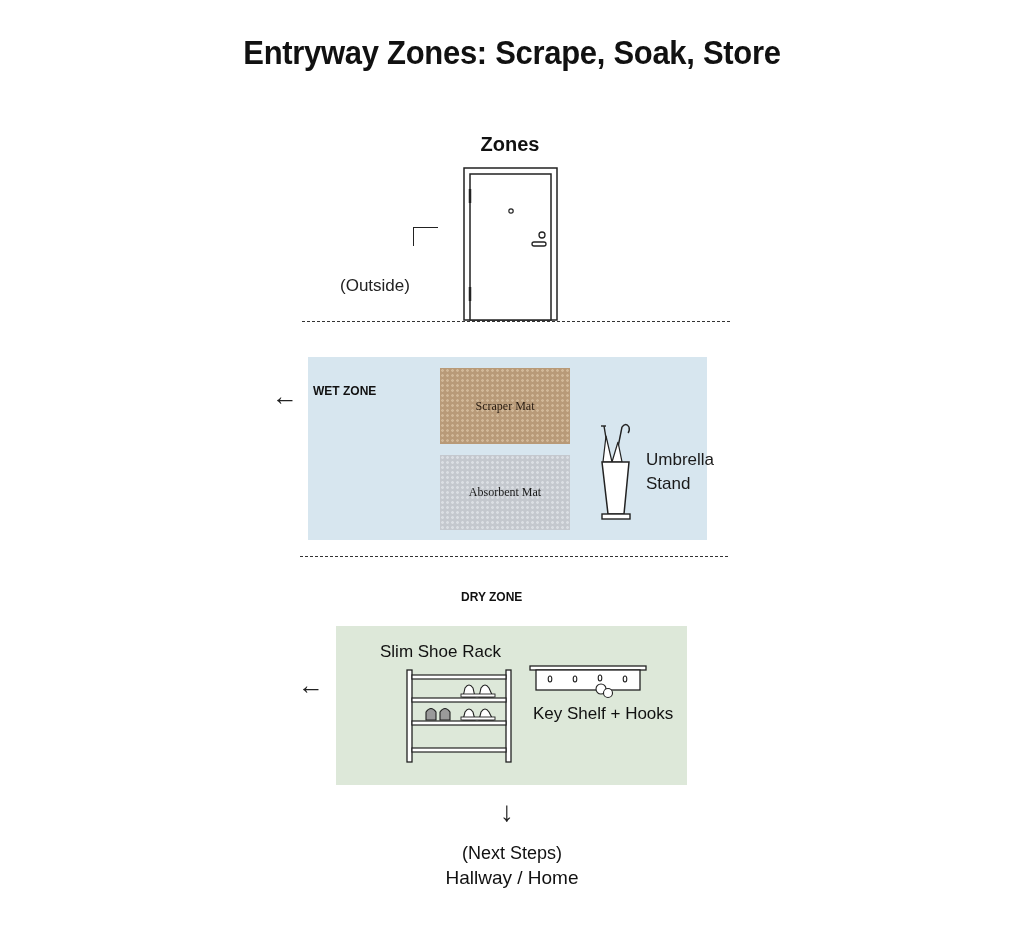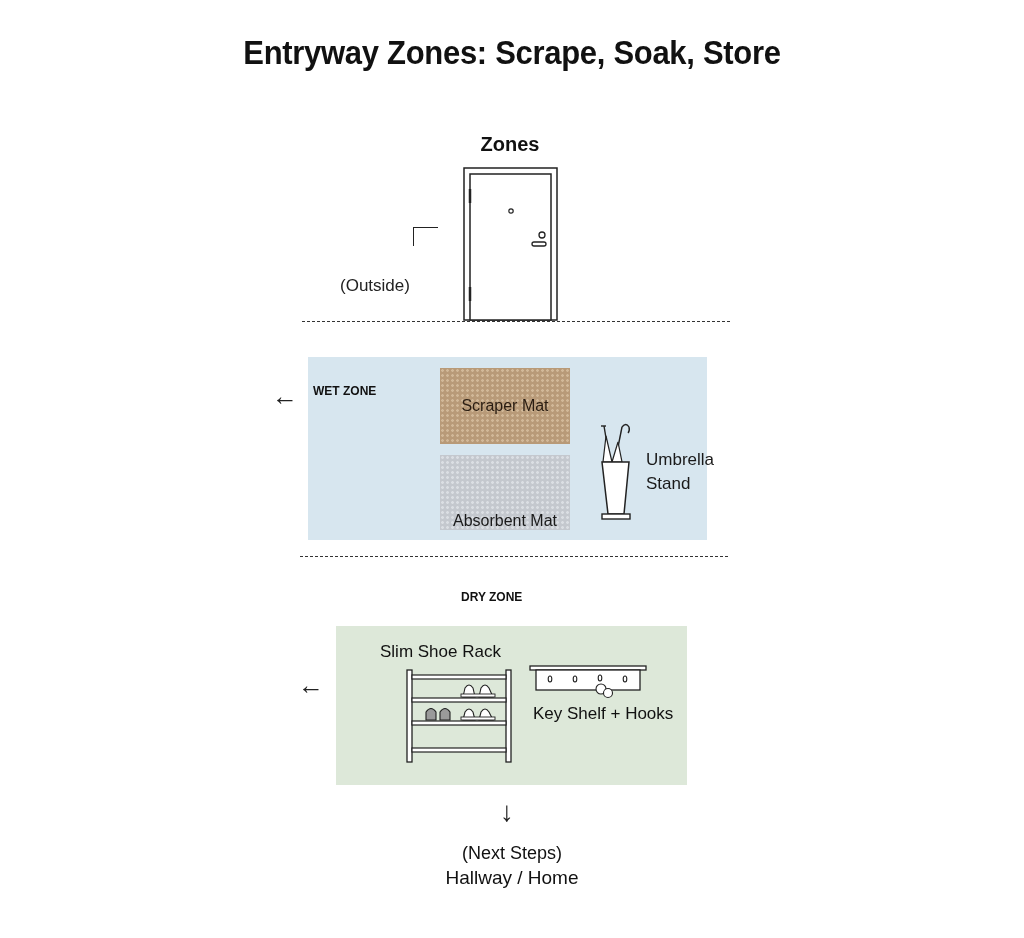--- a/index.html
+++ b/index.html
@@ -18,32 +18,31 @@
     .corner {
       left: 413px; top: 227px; width: 24px; height: 18px;
       border-left: 1.5px solid #222; border-top: 1.5px solid #222;
     }
     .dash { height: 0; border-top: 1.5px dashed #333; }
     .wet-zone { left: 308px; top: 357px; width: 399px; height: 183px; background: #d7e6ef; }
     .dry-zone { left: 336px; top: 626px; width: 351px; height: 159px; background: #dde8d9; }
     .zone-label { font-weight: bold; font-size: 12px; }
     .arrow { font-size: 26px; color: #222; line-height: 1; }
     .mat {
-      display: flex; align-items: center; justify-content: center; font-size: 16px; color: #1a1a1a;
+      display: flex; align-items: center; justify-content: center; font-size: 12px; color: #1a1a1a; font-family: Liberation Serif, serif;
     }
     .scraper {
       left: 440px; top: 368px; width: 130px; height: 76px; background-color: #b89a78;
       background-image: radial-gradient(circle, rgba(230,210,180,0.55) 1px, transparent 1.6px);
       background-size: 5px 5px; color: #2a1d12;
     }
     .absorbent {
       left: 440px; top: 455px; width: 130px; height: 75px; background-color: #c4c8ce;
       background-image: radial-gradient(circle, rgba(235,238,242,0.6) 1px, transparent 1.7px);
       background-size: 5px 5px;
-      align-items: flex-end;
     }
     .umbrella-text { left: 646px; top: 448px; font-size: 17px; line-height: 24px; color: #1a1a1a; }
     .rack-label { left: 380px; top: 642px; font-size: 17px; }
     .key-label { left: 533px; top: 704px; font-size: 17px; }
     .next-1 { left: 412px; width: 200px; top: 843px; text-align: center; font-size: 18px; }
     .next-2 { left: 412px; width: 200px; top: 867px; text-align: center; font-size: 19px; }
     svg { overflow: visible; }
   </style>
 </head>
 <body>

